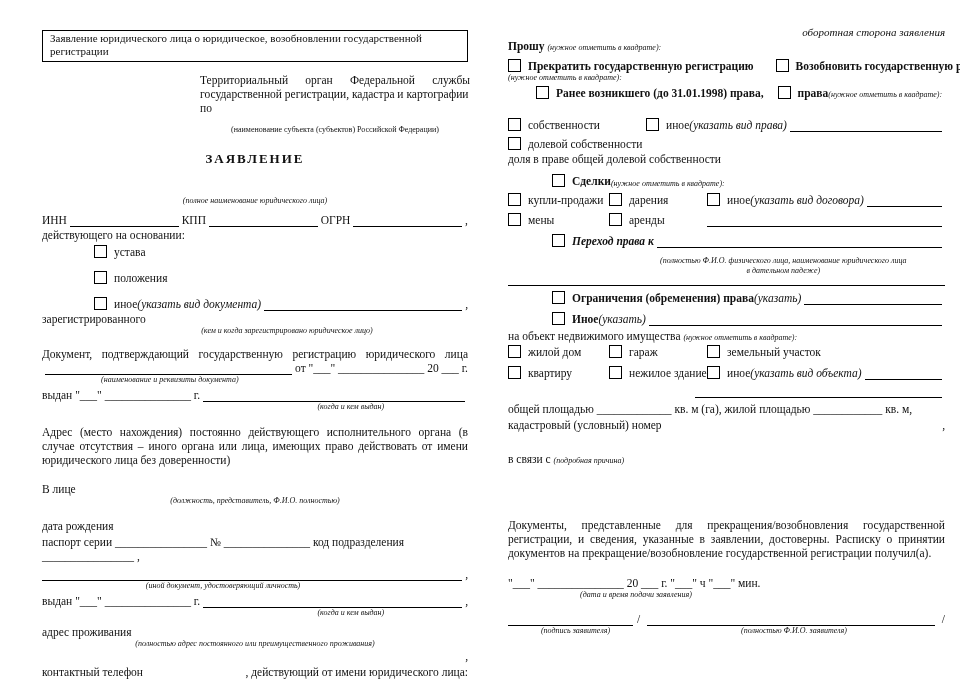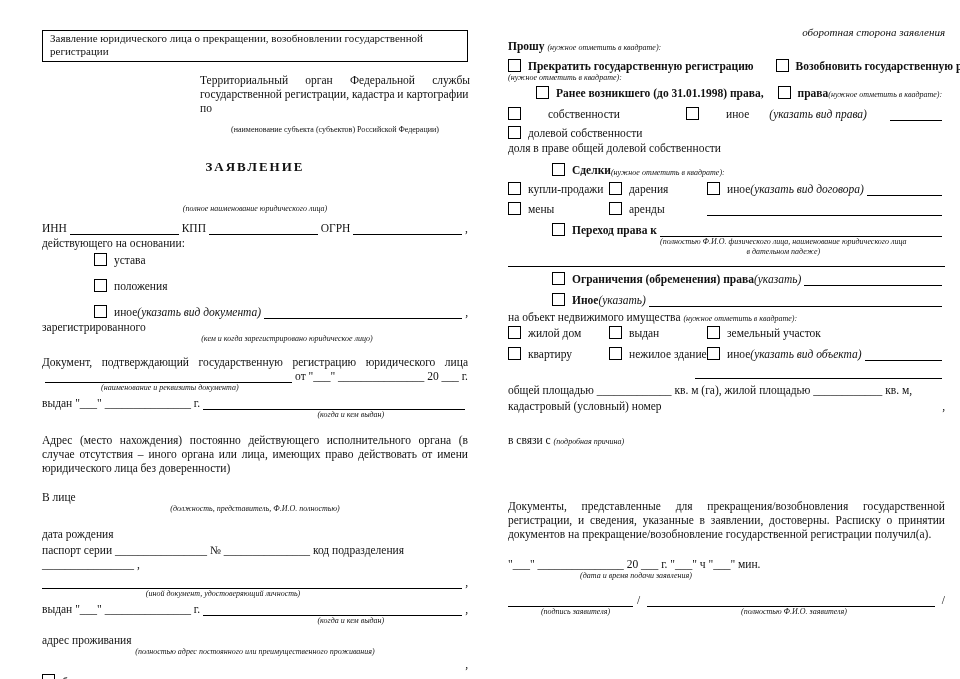--- a/index.html
+++ b/index.html
@@ -8,21 +8,21 @@
   .col{position:absolute;top:0;}
   .col-left{left:42px;width:426px;top:30px;}
   .col-right{left:508px;width:437px;top:26px;}
 
   .title-box{display:inline-block;border:1px solid #000;padding:1px 7px 2px 7px;font-size:11px;}
   .org-block{margin:11px 0 0 158px;width:270px;text-align:justify;}
   .note{font-size:8px;font-style:normal;}
   .cap{font-size:8px;font-style:italic;}
   .center{text-align:center;}
   .right{text-align:right;}
-  .heading{margin-top:24px;text-align:center;font-weight:bold;font-size:13px;letter-spacing:2px;}
+  .heading{margin-top:16px;text-align:center;font-weight:bold;font-size:13px;letter-spacing:2px;}
   .b{font-weight:bold;}
   .i{font-style:italic;}
   .just{text-align:justify;}
   .justlast{text-align:justify;text-align-last:justify;}
 
   .flex{display:flex;align-items:flex-end;}
   .fill{flex:1 1 auto;border-bottom:1px solid #000;height:12px;margin:0 3px;min-width:10px;}
   .spacer{flex:1 1 auto;height:12px;}
   .u{display:inline-block;border-bottom:1px solid #000;height:12px;}
   .cb{flex:0 0 auto;display:inline-block;width:11px;height:11px;border:1px solid #000;background:#fff;margin:0 7px 1px 0;vertical-align:-2px;}
@@ -32,21 +32,21 @@
   .cell{display:flex;align-items:flex-end;}
   .nowrap{white-space:nowrap;}
 </style>
 </head>
 <body>
 
 <div class="sheet">
 
   <div class="col col-left">
 
-    <div class="title-box">Заявление юридического лица о прекращении, возобновлении государственной регистрации</div>
+    <div class="title-box">Заявление юридического лица о юридическое, возобновлении государственной регистрации</div>
 
     <div class="org-block">
       <div>Территориальный орган Федеральной  службы государственной регистрации, кадастра и картографии</div>
       <div>по</div>
       <div class="note center" style="margin-top:10px;">(наименование субъекта (субъектов) Российской Федерации)</div>
     </div>
 
     <div class="heading">ЗАЯВЛЕНИЕ</div>
 
     <div class="cap center" style="margin-top:30px;">(полное наименование юридического лица)</div>
@@ -115,20 +115,25 @@
       <span class="nowrap">выдан "___" _______________ г.</span>
       <span class="fill"></span>
       <span>,</span>
     </div>
     <div class="cap center" style="width:55%;margin-left:45%;">(когда и кем выдан)</div>
 
     <div style="margin-top:7px;">адрес проживания</div>
     <div class="cap center">(полностью адрес постоянного или преимущественного проживания)</div>
     <div class="right" style="margin-top:0;">,</div>
 
+    <div class="flex" style="margin-top:2px;">
+      <span>контактный телефон</span>
+      <span class="spacer"></span>
+      <span class="nowrap">, действующий от имени юридического лица:</span>
+    </div>
 
     <div style="margin-top:3px;padding-left:18px;text-indent:-18px;">
       <span class="cb inl"></span><span>без доверенности </span><span class="cap">(указывается лицом, имеющим право действовать от имени юридического лица без доверенности в силу закона или учредительных документов)</span>
     </div>
 
     
     
 
     
 
@@ -156,21 +161,21 @@
     <div class="cap">(нужное отметить в квадрате):</div>
 
     <div class="flex" style="margin:3px 0 0 28px;">
       <span class="cb"></span>
       <span class="b nowrap">Ранее возникшего (до 31.01.1998) права,</span>
       <span class="cb" style="margin-left:14px;"></span>
       <span class="b nowrap">права </span>
       <span class="cap nowrap">(нужное отметить в квадрате):</span>
     </div>
 
-    <div class="flex" style="margin-top:7px;gap:20px;">
+    <div class="flex" style="margin-top:18px;">
       <span class="cb"></span>
       <span style="width:118px;">собственности</span>
       <span class="cb"></span>
       <span class="nowrap">иное </span>
       <span class="i nowrap">(указать вид права)</span>
       <span class="fill"></span>
     </div>
 
     <div class="flex" style="margin-top:5px;text-align:center;">
       <span class="cb"></span>
@@ -208,21 +213,21 @@
       </div>
       <div class="cell">
         <span class="cb"></span>
         <span>аренды</span>
       </div>
       <div class="cell">
         <span class="fill" style="margin-left:0;"></span>
       </div>
     </div>
 
-    <div class="flex" style="margin:7px 0 0 44px;">
+    <div class="flex" style="margin:7px 0 8px 44px;font-style:italic;">
       <span class="cb"></span>
       <span class="b nowrap">Переход права к</span>
       <span class="fill"></span>
     </div>
     <div class="cap center" style="width:70%;margin-left:28%;line-height:1.15;">(полностью Ф.И.О. физического лица, наименование юридического лица</div>
     <div class="cap center" style="width:70%;margin-left:28%;line-height:1.15;">в дательном падеже)</div>
 
     <hr class="rule" style="margin-top:10px;">
 
     <div class="flex" style="margin:5px 0 0 44px;">
@@ -243,21 +248,21 @@
       <span>на объект недвижимого имущества </span><span class="cap">(нужное отметить в квадрате):</span>
     </div>
 
     <div class="grid3" style="margin-top:2px;">
       <div class="cell">
         <span class="cb"></span>
         <span class="nowrap">жилой дом</span>
       </div>
       <div class="cell">
         <span class="cb"></span>
-        <span>выдан</span>
+        <span>гараж</span>
       </div>
       <div class="cell">
         <span class="cb"></span>
         <span class="nowrap">земельный участок</span>
       </div>
     </div>
 
     <div class="grid3" style="margin-top:7px;">
       <div class="cell">
         <span class="cb"></span>

